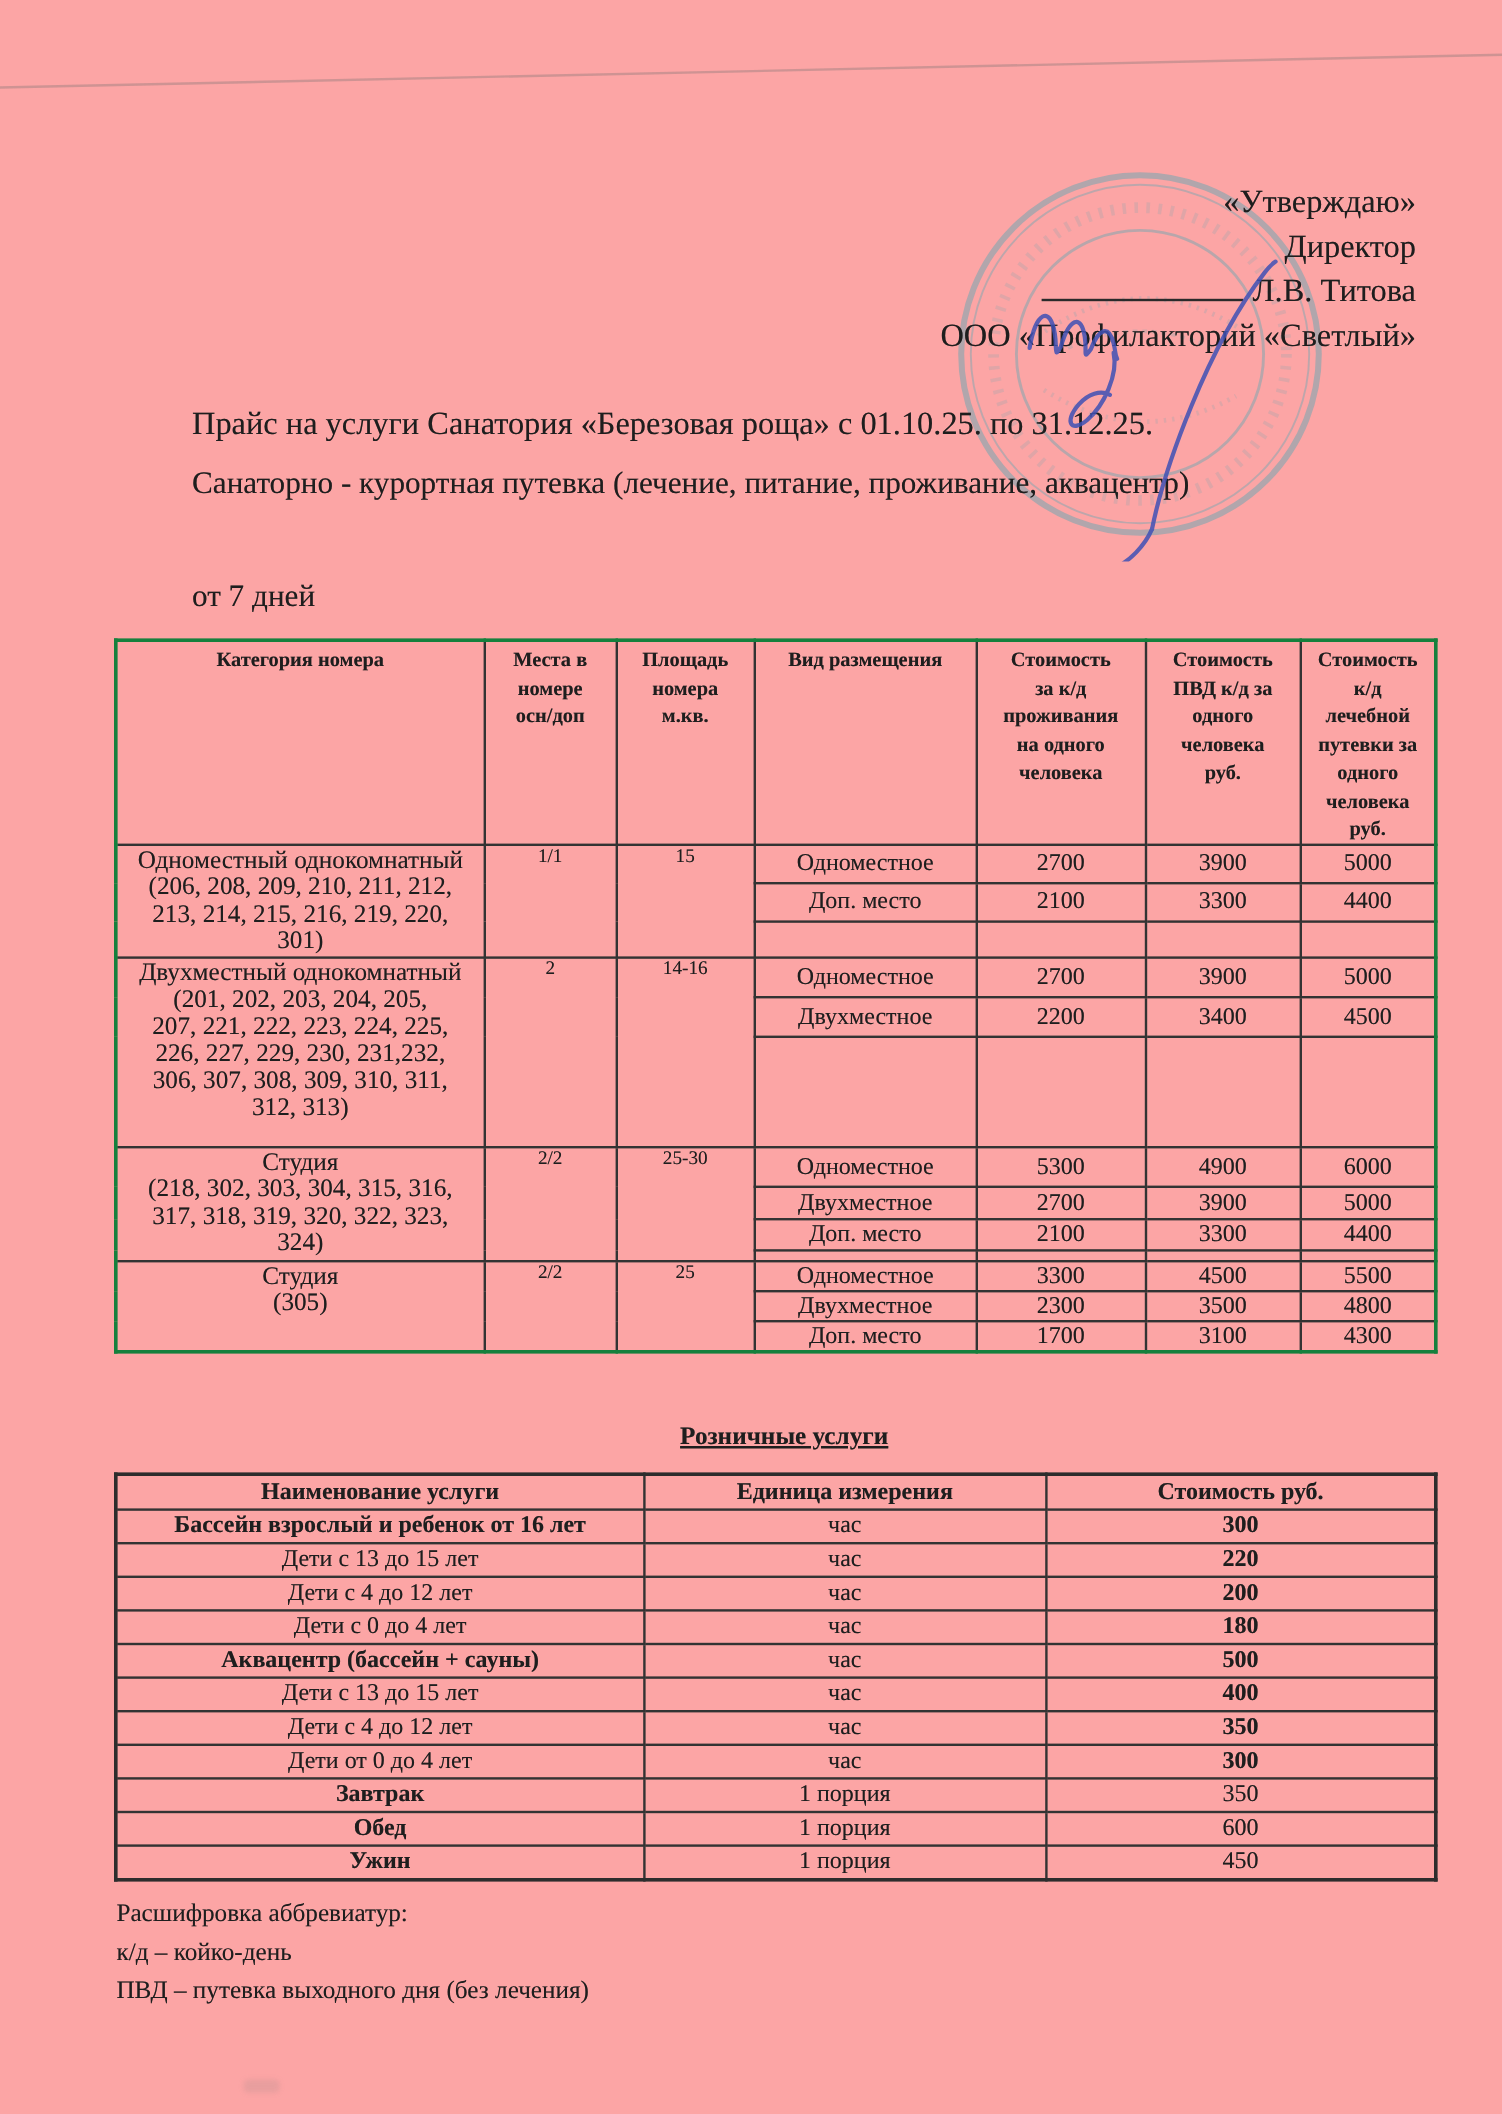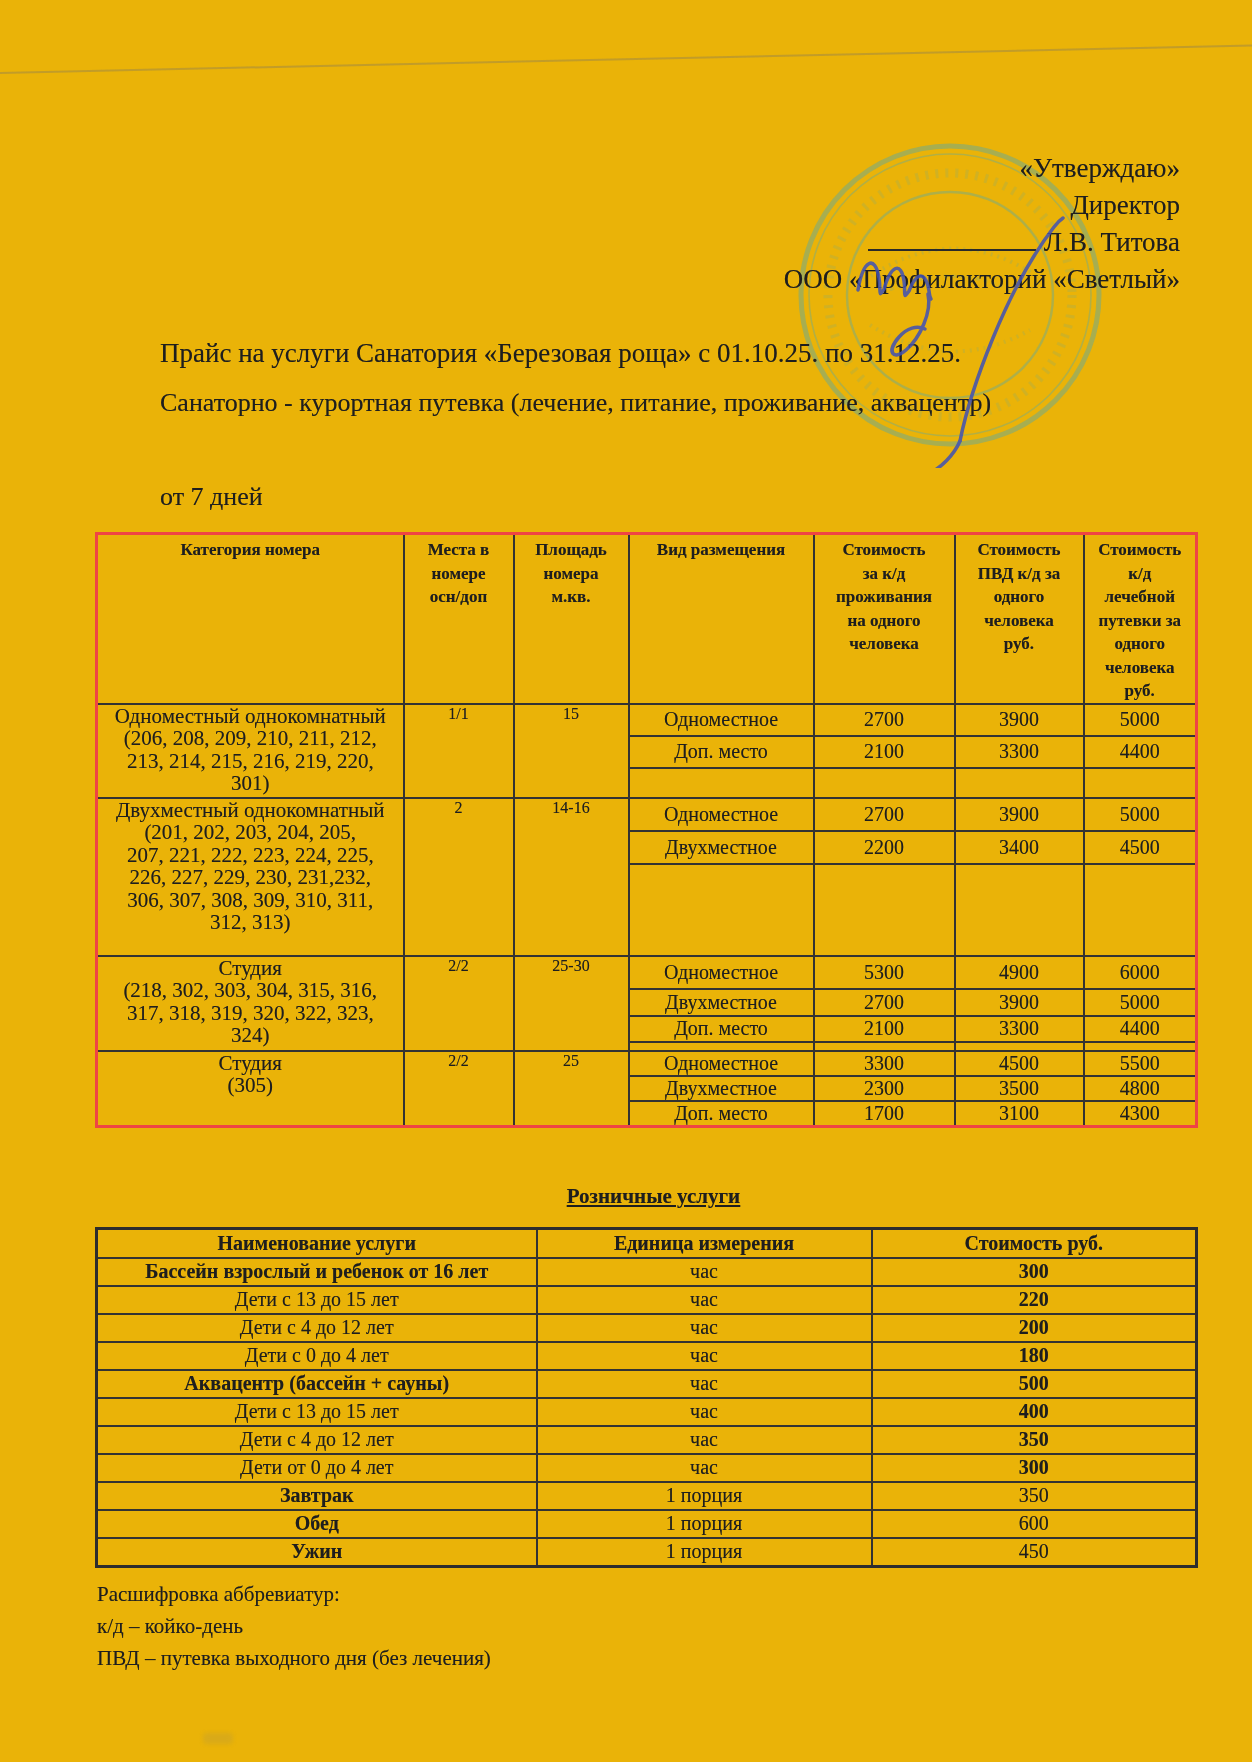--- a/index.html
+++ b/index.html
@@ -1,18 +1,18 @@
 <!DOCTYPE html>
 <html><head>
 <meta charset="utf-8">
 <style>
   html,body { margin:0; padding:0; background:#ffffff; }
   .page {
     position:relative; width:1252px; height:1762px;
-    background:#eab308; overflow:hidden;
+    background:#fca5a5; overflow:hidden;
     font-family:"Liberation Serif","DejaVu Serif",serif;
     color:#1e1e1e;
     text-shadow:0 0 .5px rgba(45,45,45,.5);
   }
   
   .scan-line { position:absolute; top:58px; left:-26px; width:1330px; height:0;
     border-top:2px solid rgba(110,110,110,.32); transform:rotate(-1.25deg); }
   .smudge { position:absolute; left:203px; top:1733px; width:30px; height:11px;
     background:rgba(120,120,120,.15); filter:blur(2px); border-radius:4px; }
 
@@ -26,21 +26,21 @@
   .sig-underline { display:inline-block; width:168px; border-bottom:2px solid #2a2a2a; margin-right:8px; }
 
   
   .titles { position:relative; z-index:2; padding-left:160px; }
   .doc-title    { margin-top:40px; font-size:27px; }
   .doc-subtitle { margin-top:19px; font-size:26px; }
   .doc-duration { margin-top:64px; font-size:26px; }
 
   
   table.main { border-collapse:collapse; table-layout:fixed; width:1100px;
-    margin:20px 0 0 95px; border:3px solid #ef4444; position:relative; z-index:2; }
+    margin:20px 0 0 95px; border:3px solid #15803d; position:relative; z-index:2; }
   table.main th, table.main td { border:2px solid #333; padding:0; text-align:center; }
   table.main th { font-size:17px; font-weight:bold; vertical-align:top;
     white-space:pre-line; line-height:23.5px; padding-top:3px; height:164px; }
   td.cat  { white-space:pre-line; vertical-align:top; font-size:21px; line-height:22.5px; padding-top:3px; }
   td.meta { vertical-align:top; font-size:16px; padding-top:4px; }
   td.type, td.num { font-size:20px; vertical-align:middle; }
   tr.g1a{height:32px} tr.g1b{height:32px} tr.g1f{height:30px}
   tr.g2a{height:33px} tr.g2b{height:33px} tr.g2f{height:92px}
   tr.g3a{height:33px} tr.g3b{height:27px} tr.g3c{height:26px} tr.g3f{height:9px}
   tr.g4a{height:25px} tr.g4b{height:25px} tr.g4c{height:24px}

